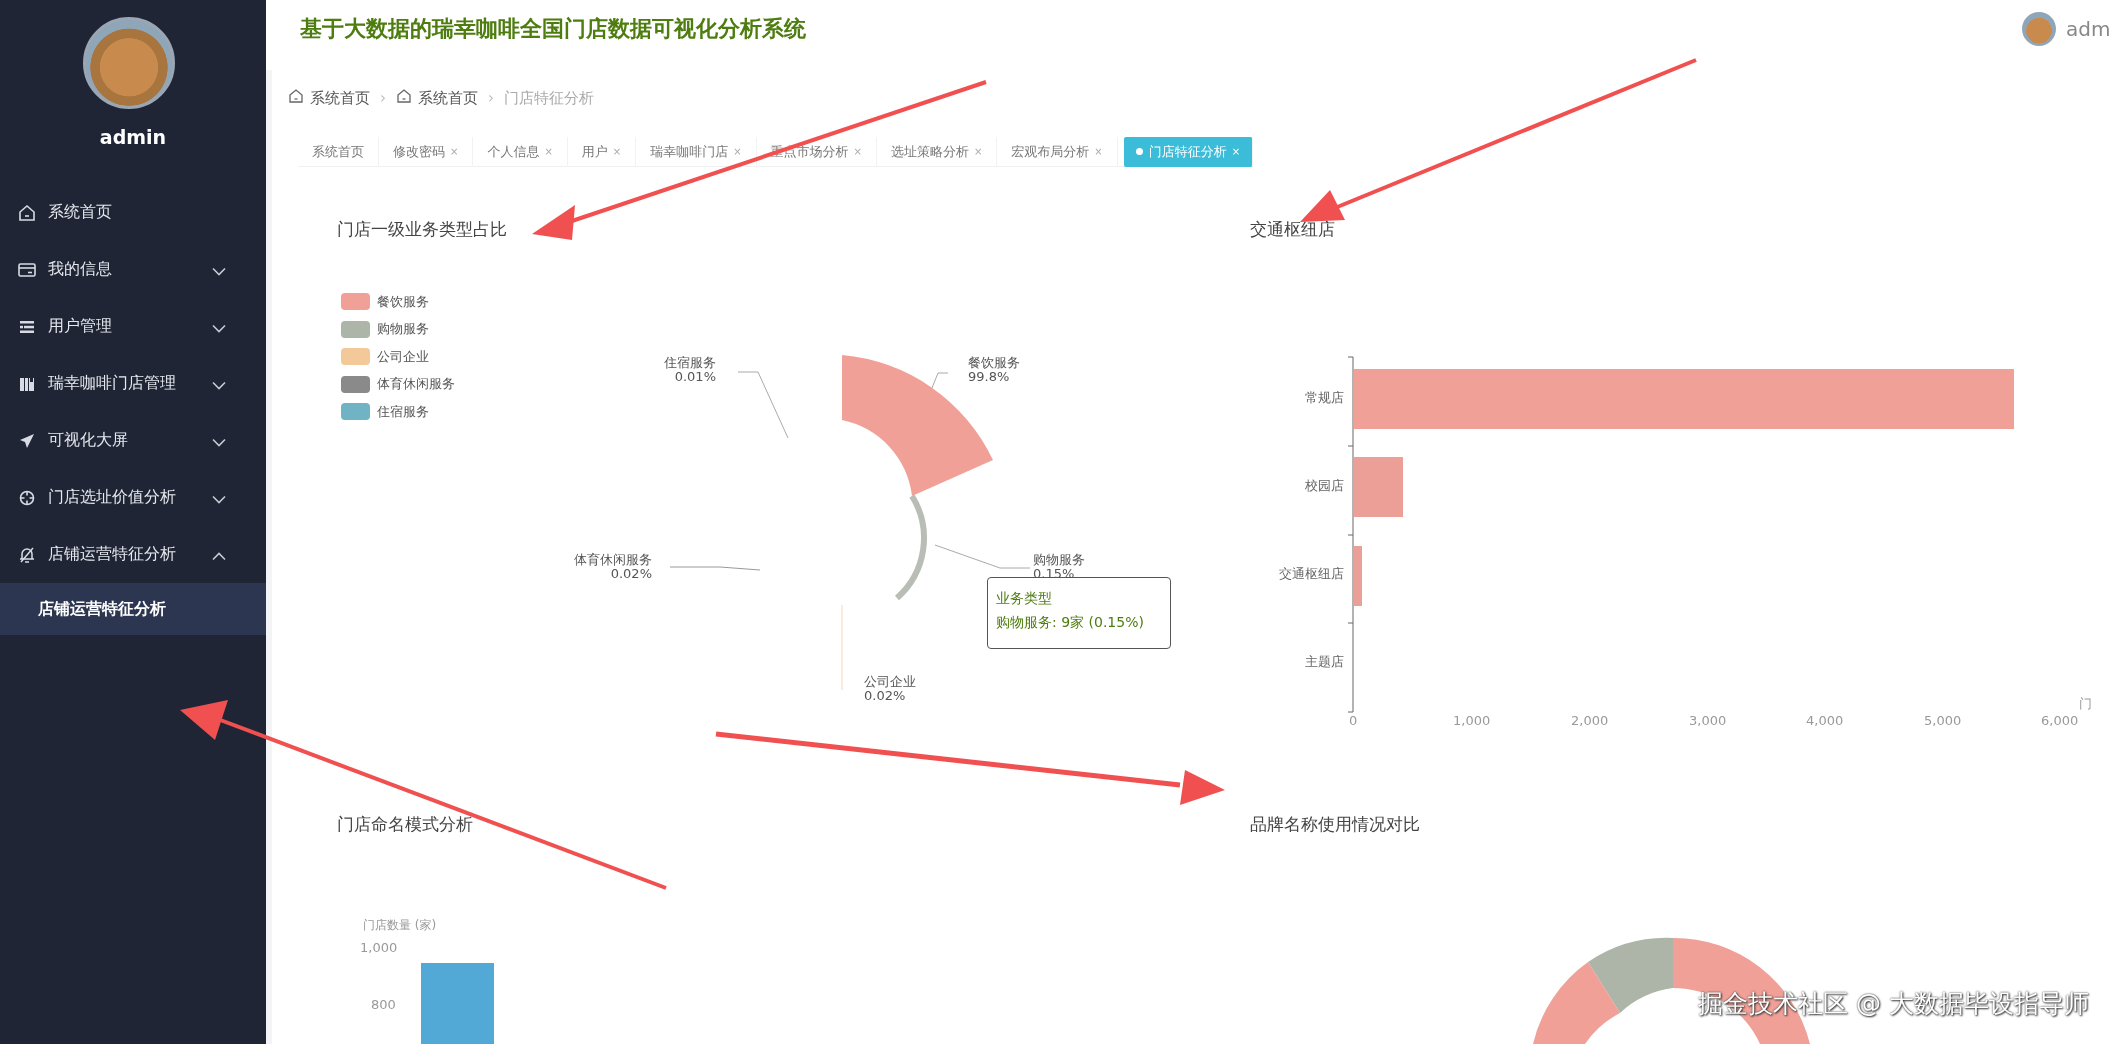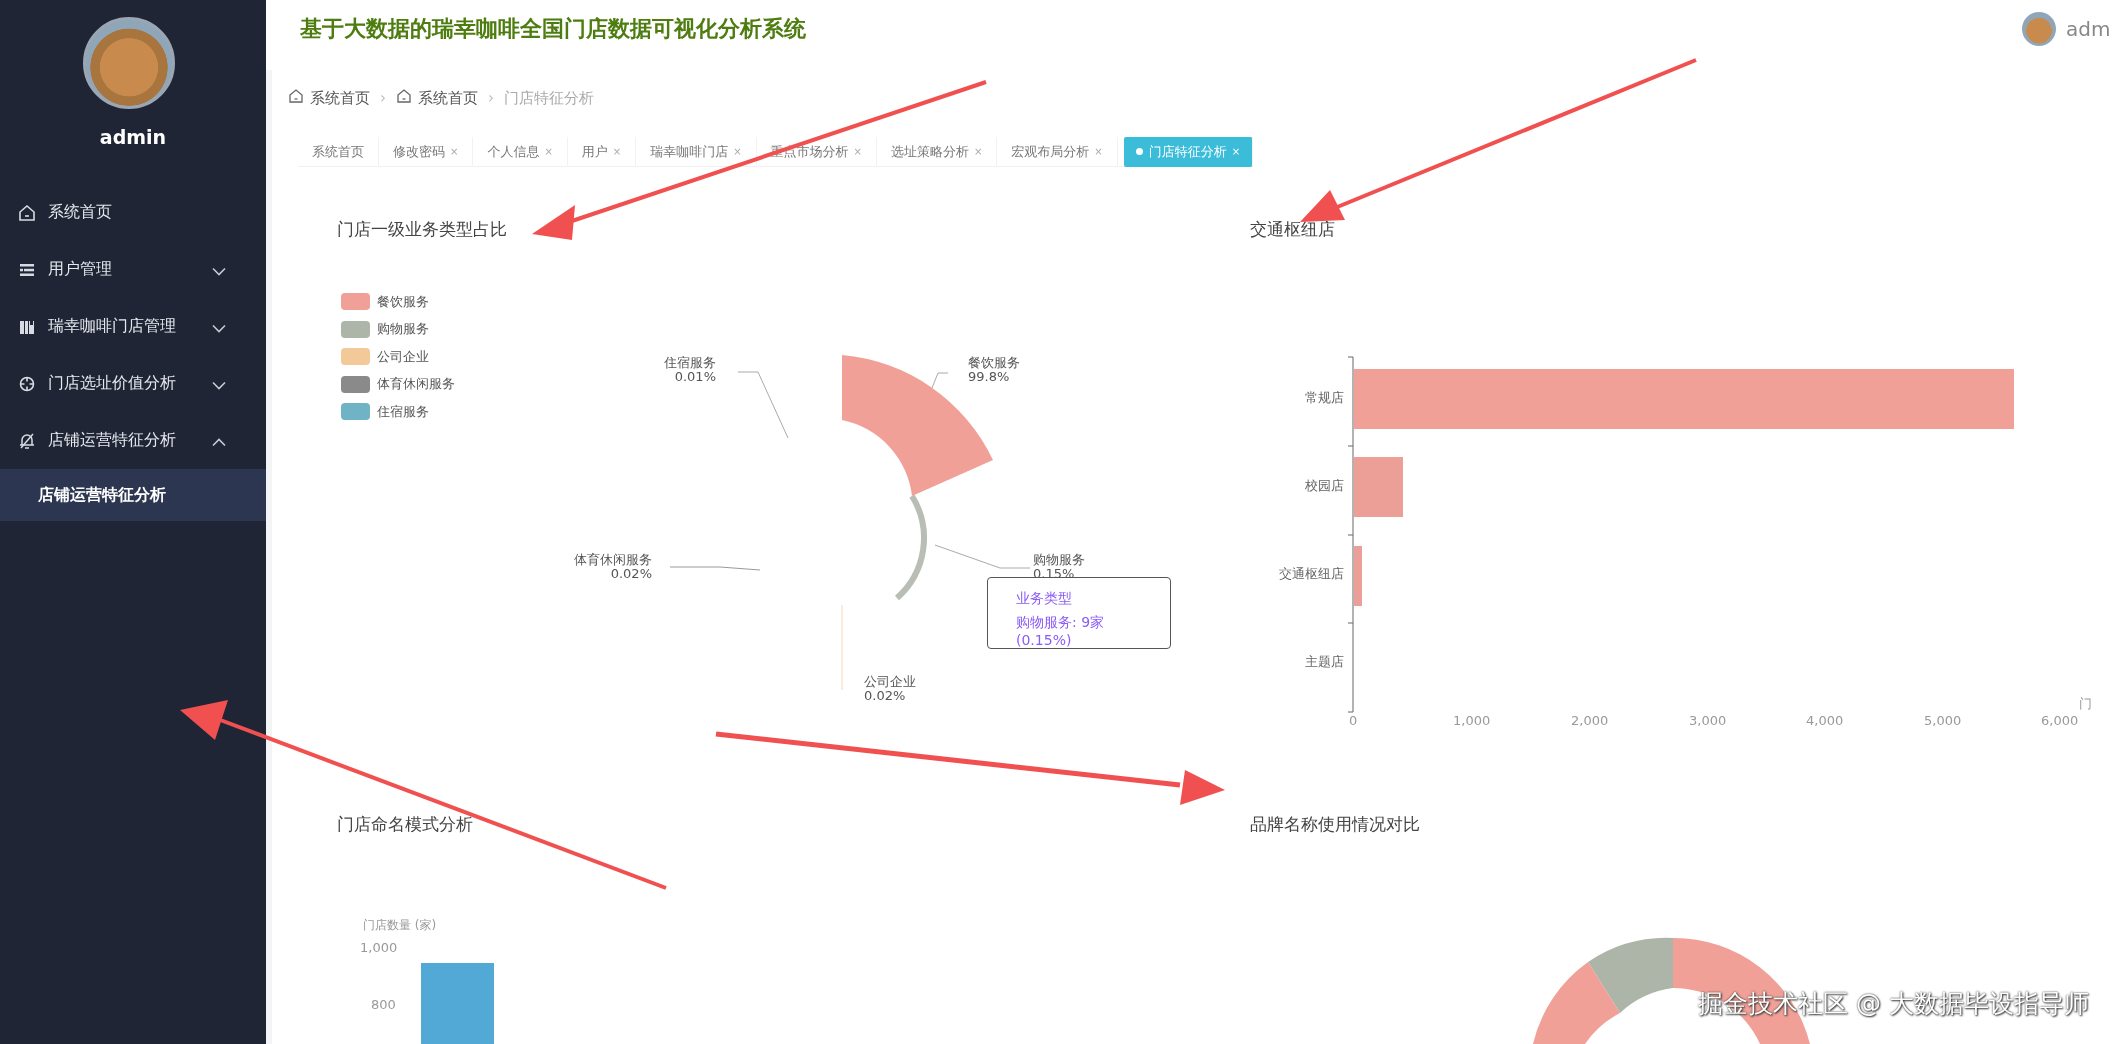--- a/index.html
+++ b/index.html
@@ -63,21 +63,21 @@
   .tab .dot { width: 7px; height: 7px; border-radius: 50%; background: #fff; margin-right: 6px; display: inline-block; }
   
   .chart-title { position: absolute; font-size: 17px; color: #444; }
   
   .legend { position: absolute; left: 341px; top: 288px; }
   .legend-item { display: flex; align-items: center; height: 27.5px; font-size: 13px; color: #555; cursor: pointer; }
   .legend-swatch { width: 29px; height: 17px; border-radius: 4px; margin-right: 7px; }
   .pie-label { position: absolute; font-size: 13px; color: #555; line-height: 14px; }
   .tooltip {
     position: absolute; left: 987px; top: 577px; width: 184px; height: 72px; border: 1.5px solid #555; border-radius: 4px;
-    background: #fff; padding: 12px 28px; font-size: 14px; color: #8b5cf6;
+    background: #fff; padding: 12px 8px; font-size: 14px; color: #4d7c0f;
   }
   .tooltip .tt-title { margin-bottom: 6px; }
   .axis-tick { position: absolute; font-size: 13px; color: #999; }
   .cat-label { position: absolute; font-size: 13px; color: #666; text-align: right; width: 90px; }
   .watermark { position: absolute; left: 1698px; top: 987px; font-size: 25px; color: #fff; text-shadow: 0 0 2px #333, 1px 1px 2px #333; white-space: nowrap; text-align: center; }
   svg { position: absolute; left: 0; top: 0; overflow: visible; }
 </style>
 </head>
 <body>
 
@@ -89,20 +89,33 @@
       <span class="mi-icon">
           <svg style="position:static" width="18" height="18" viewBox="0 0 18 18">
             <path d="M2 8 L9 2 L16 8 V16 H2 Z" fill="none" stroke="#d8dbe3" stroke-width="1.6"></path>
             <line x1="7" y1="12" x2="11" y2="12" stroke="#d8dbe3" stroke-width="1.6"></line>
           </svg>
         </span>
       <span>系统首页</span>
     </div>
     <div class="menu-item">
       <span class="mi-icon">
+          <svg style="position:static" width="18" height="16" viewBox="0 0 18 16">
+            <rect x="1" y="2" width="16" height="12" rx="1.5" fill="none" stroke="#d8dbe3" stroke-width="1.6"></rect>
+            <line x1="1" y1="6" x2="17" y2="6" stroke="#d8dbe3" stroke-width="1.6"></line>
+            <line x1="10" y1="10.5" x2="14" y2="10.5" stroke="#d8dbe3" stroke-width="1.6"></line>
+          </svg>
+        </span>
+      <span>我的信息</span>
+      <span class="chev"><svg style="position:static" width="14" height="8" viewBox="0 0 14 8">
+            <path d="M1 1 L7 7 L13 1" fill="none" stroke="#c7cad2" stroke-width="1.6"></path>
+          </svg></span>
+    </div>
+    <div class="menu-item">
+      <span class="mi-icon">
           <svg style="position:static" width="16" height="14" viewBox="0 0 16 14">
             <rect x="1" y="1" width="14" height="2.5" fill="#d8dbe3"></rect>
             <rect x="1" y="5.8" width="3" height="2.5" fill="#d8dbe3"></rect>
             <rect x="5" y="5.8" width="10" height="2.5" fill="#d8dbe3"></rect>
             <rect x="1" y="10.5" width="14" height="2.5" fill="#d8dbe3"></rect>
           </svg>
         </span>
       <span>用户管理</span>
       <span class="chev"><svg style="position:static" width="14" height="8" viewBox="0 0 14 8">
             <path d="M1 1 L7 7 L13 1" fill="none" stroke="#c7cad2" stroke-width="1.6"></path>
@@ -111,20 +124,31 @@
     <div class="menu-item">
       <span class="mi-icon">
           <svg style="position:static" width="16" height="16" viewBox="0 0 16 16">
             <rect x="1" y="2" width="4" height="13" fill="#d8dbe3"></rect>
             <rect x="6" y="2" width="3" height="13" fill="#d8dbe3"></rect>
             <path d="M10 2 H15 V15 H10 Z" fill="#d8dbe3"></path>
             <rect x="11" y="2" width="3" height="4" fill="#1f2535"></rect>
           </svg>
         </span>
       <span>瑞幸咖啡门店管理</span>
+      <span class="chev"><svg style="position:static" width="14" height="8" viewBox="0 0 14 8">
+            <path d="M1 1 L7 7 L13 1" fill="none" stroke="#c7cad2" stroke-width="1.6"></path>
+          </svg></span>
+    </div>
+    <div class="menu-item">
+      <span class="mi-icon">
+          <svg style="position:static" width="16" height="16" viewBox="0 0 16 16">
+            <path d="M15 1 L1 7 L6 9 L8 15 Z" fill="#d8dbe3"></path>
+          </svg>
+        </span>
+      <span>可视化大屏</span>
       <span class="chev"><svg style="position:static" width="14" height="8" viewBox="0 0 14 8">
             <path d="M1 1 L7 7 L13 1" fill="none" stroke="#c7cad2" stroke-width="1.6"></path>
           </svg></span>
     </div>
     <div class="menu-item">
       <span class="mi-icon">
           <svg style="position:static" width="16" height="16" viewBox="0 0 16 16">
             <circle cx="8" cy="8" r="6.5" fill="none" stroke="#d8dbe3" stroke-width="1.6"></circle>
             <path d="M8 1.5 V5.5 M8 10.5 V14.5 M1.5 8 H5.5 M10.5 8 H14.5" stroke="#d8dbe3" stroke-width="1.6"></path>
           </svg>

